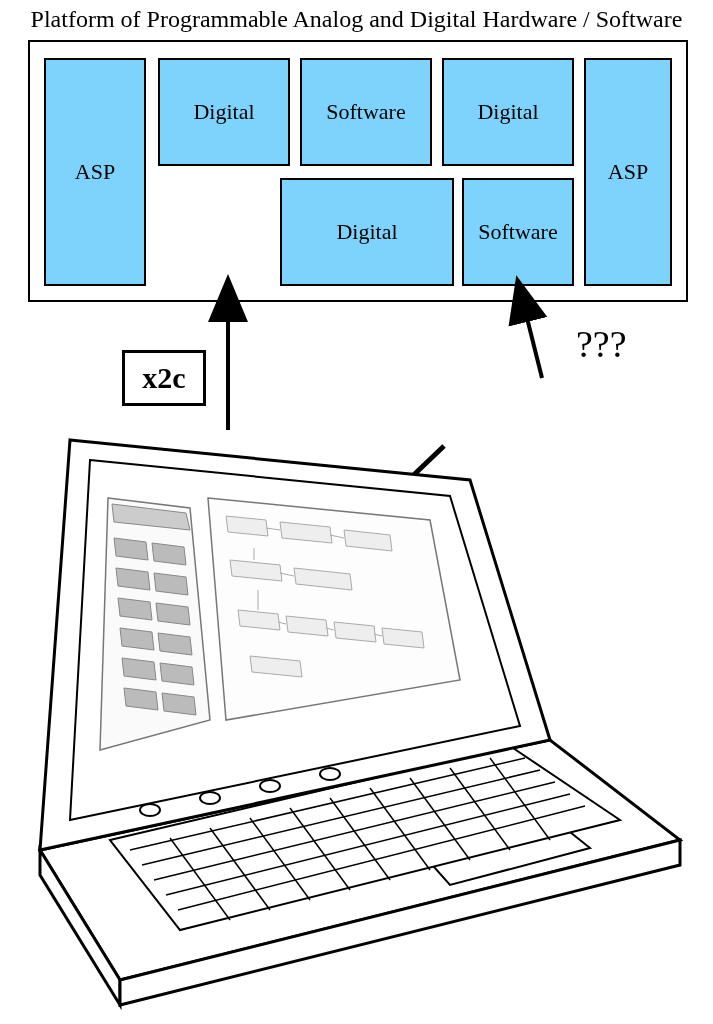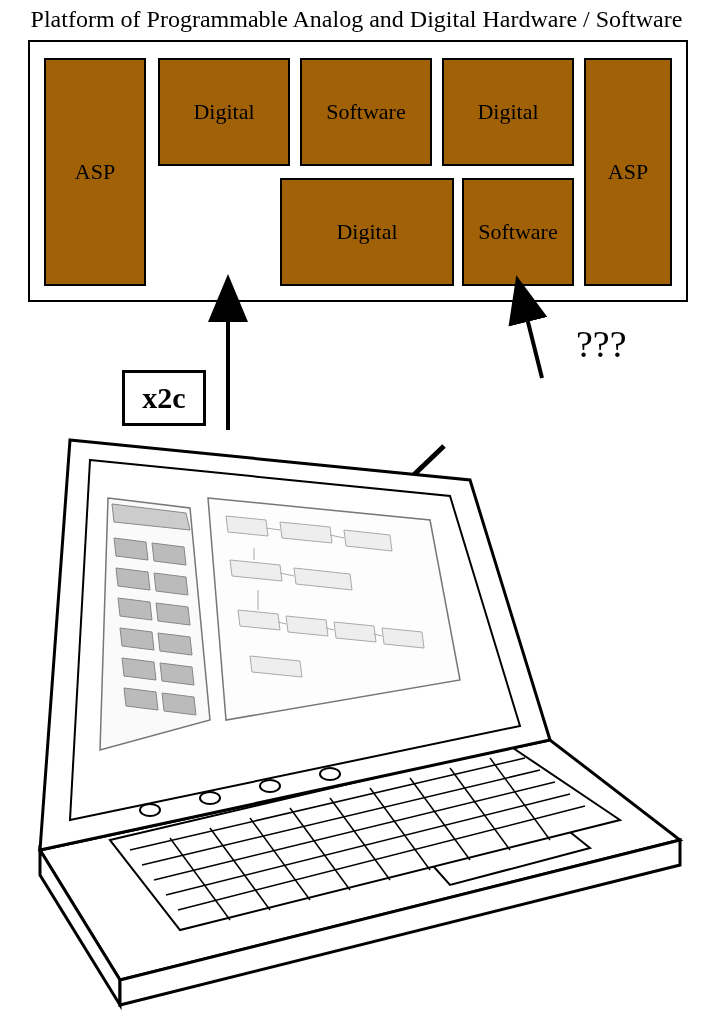--- a/index.html
+++ b/index.html
@@ -12,21 +12,21 @@
     color: #000;
   }
   .stage {
     position: relative;
     width: 713px;
     height: 1024px;
   }
   .abs { position: absolute; }
   .box {
     border: 2px solid #000;
-    background: #a16207;
+    background: #7dd3fc;
     display: flex;
     align-items: center;
     justify-content: center;
     font-size: 22px;
   }
   .title {
     font-size: 24px;
     text-align: center;
   }
   .platform-outer {
@@ -85,21 +85,21 @@
     <span>ASP</span>
   </div>
 
   <div class="abs box" style="left:280px; top:178px; width:170px; height:104px;">
     <span>Digital</span>
   </div>
   <div class="abs box" style="left:462px; top:178px; width:108px; height:104px;">
     <span>Software</span>
   </div>
 
-  <div class="abs x2c" style="left:122px; top:350px; width:78px; height:50px;margin-top:20px;">
+  <div class="abs x2c" style="left:122px; top:350px; width:78px; height:50px;">
     <span>x2c</span>
   </div>
 
   <div class="abs qmarks" style="left:576px; top:322px;">
     <span>???</span>
   </div>
 
 
   <svg class="abs" style="left:0; top:0;" width="713" height="1024">
     <defs>

